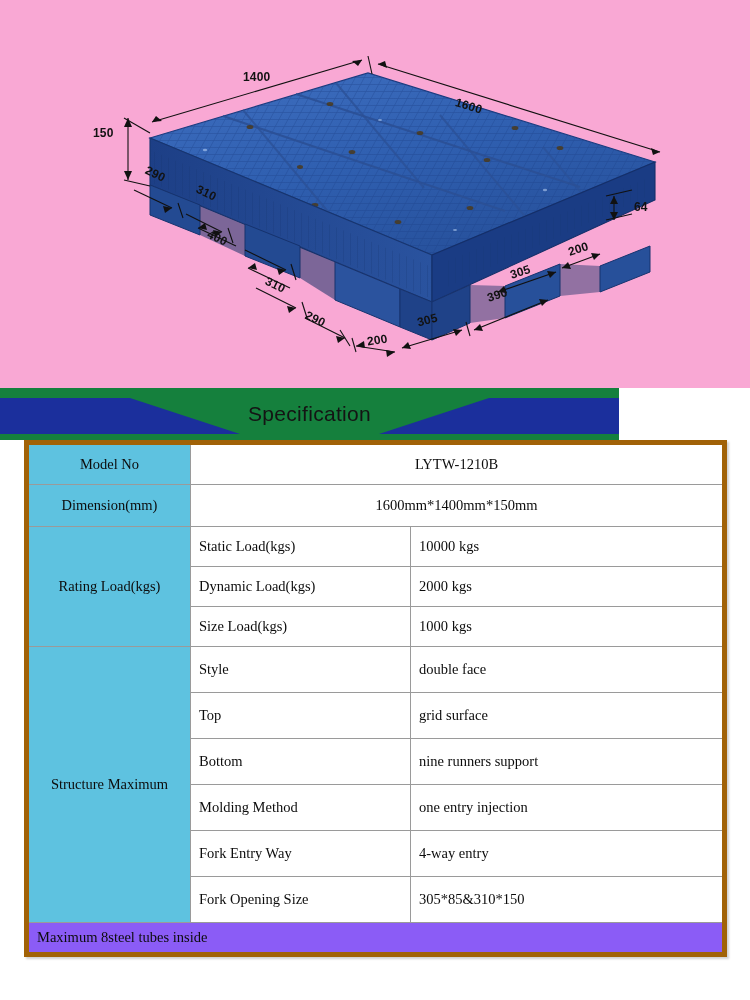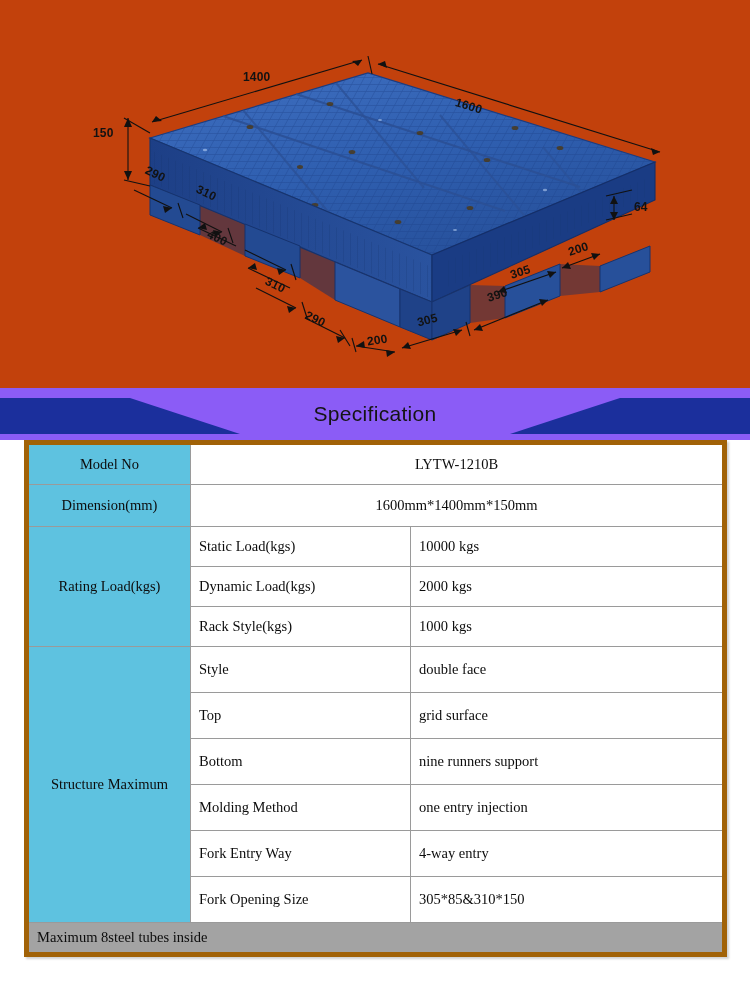--- a/index.html
+++ b/index.html
@@ -7,21 +7,21 @@
     width: 750px; height: 1000px;
     background: #ffffff;
     font-family: "Liberation Serif", serif;
     overflow: hidden;
   }
 
   
   .photo-panel {
     position: relative;
     width: 750px; height: 388px;
-    background: #c2410c;
+    background: #f9a8d4;
     overflow: hidden;
   }
   .pallet-stage {
     position: absolute;
     left: 0; top: 0;
     width: 750px; height: 388px;
   }
   .pallet-svg { display: block; }
 
   .dim-label {
@@ -30,22 +30,22 @@
     font-size: 12px;
     font-weight: 700;
     color: #121212;
     white-space: nowrap;
     letter-spacing: .2px;
   }
 
   
   .banner {
     position: relative;
-    width: 750px; height: 52px;
-    background: #8b5cf6;
+    width: 619px; height: 52px;
+    background: #15803d;
     overflow: hidden;
   }
   .banner-wing { position: absolute; top: 0; height: 52px; width: 240px; }
   .banner-wing.left  { left: 0; }
   .banner-wing.right { right: 0; }
   .banner-title {
     position: absolute;
     left: 0; right: 0; top: 0;
     height: 52px;
     display: flex;
@@ -92,21 +92,21 @@
   td.val-center { text-align: center; margin-left: 24px; }
   td.sub-label  { padding-left: 34px; text-align: left; margin-top: 40px; }
   td.sub-value  { padding-left: 38px; text-align: left; }
 
   tr.r-model td    { height: 42px; }
   tr.r-dim td      { height: 42px; }
   tr.r-load td     { height: 40px; }
   tr.r-struct td   { height: 46px; }
 
   td.footnote {
-    background: #a3a3a3;
+    background: #8b5cf6;
     text-align: left;
     padding-left: 190px;
     height: 27px;
     font-weight: 400;
   }
 </style>
 </head>
 <body>
 
 <div class="photo-panel">
@@ -312,21 +312,21 @@
       <tr class="r-load">
         <td class="hdr" rowspan="3">Rating Load(kgs)</td>
         <td class="sub-label">Static Load(kgs)</td>
         <td class="sub-value">10000 kgs</td>
       </tr>
       <tr class="r-load">
         <td class="sub-label">Dynamic Load(kgs)</td>
         <td class="sub-value">2000 kgs</td>
       </tr>
       <tr class="r-load">
-        <td class="sub-label">Rack  Style(kgs)</td>
+        <td class="sub-label">Size  Load(kgs)</td>
         <td class="sub-value">1000 kgs</td>
       </tr>
 
       <tr class="r-struct">
         <td class="hdr" rowspan="6">Structure Maximum</td>
         <td class="sub-label">Style</td>
         <td class="sub-value">double face</td>
       </tr>
       <tr class="r-struct">
         <td class="sub-label">Top</td>

